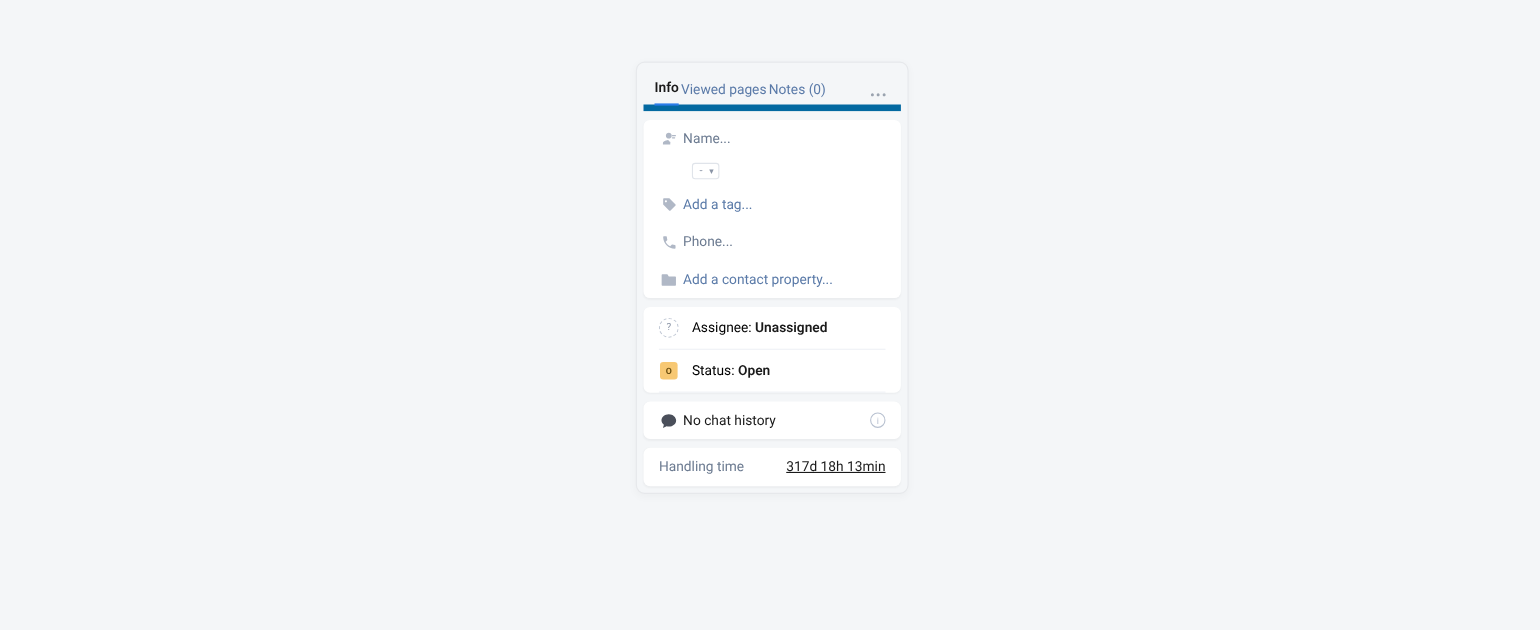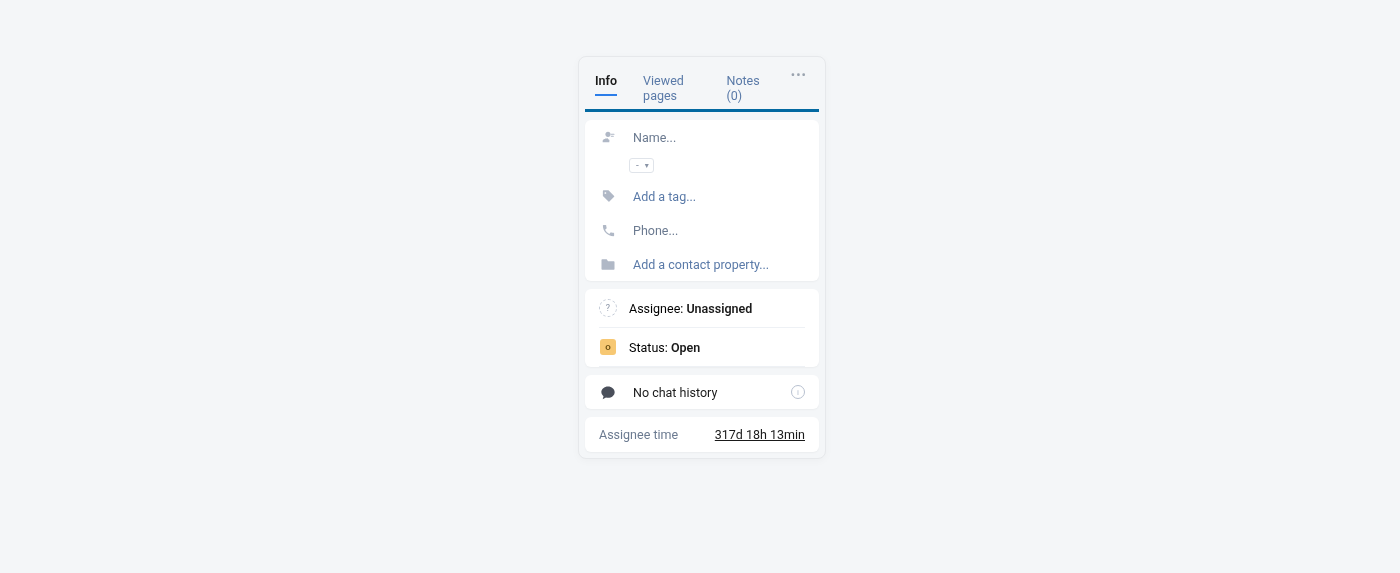--- a/index.html
+++ b/index.html
@@ -19,24 +19,24 @@
     background: #f4f6f8;
     border: 1px solid #e6e8eb;
     border-radius: 8px;
     padding: 6px;
     box-shadow: 0 2px 8px rgba(0,0,0,0.03);
   }
 
   
   .tabs {
     display: flex;
-    align-items: flex-start;
+    align-items: flex-end;
     padding: 4px 10px 0 10px;
-    border-bottom: 3px solid #0369a1;
-    gap: 26px;
+    border-bottom: 6px solid #0369a1;
+    gap: 2px;
     position: relative;
   }
   .tab {
     font-size: 12.5px;
     padding: 6px 0;
     color: #5a7aa8;
     cursor: pointer;
   }
   .tab.active {
     color: #1a1a1a;
@@ -56,21 +56,21 @@
   
   .card {
     background: #fff;
     border-radius: 6px;
     margin-top: 8px;
     box-shadow: 0 1px 2px rgba(0,0,0,0.04);
   }
   .row {
     display: flex;
     align-items: center;
-    gap: 16px;
+    gap: 4px;
     padding: 8px 14px;
     font-size: 12.5px;
   }
   .row .icon {
     width: 18px;
     height: 18px;
     flex-shrink: 0;
     display: flex;
     align-items: center;
     justify-content: center;
@@ -267,18 +267,18 @@
             <path d="M12 2C6.5 2 2 5.8 2 10.4c0 2.4 1.3 4.6 3.3 6.1L4 21l5-2.4c1 .2 2 .4 3 .4 5.5 0 10-3.8 10-8.4S17.5 2 12 2z" fill="#4a4f5a"></path>
           </svg>
       </span>
       <span class="text">No chat history</span>
       <span class="info-circle">i</span>
     </div>
   </div>
 
   <div class="card">
     <div class="handling-row">
-      <span class="handling-label">Assignee time</span>
+      <span class="handling-label">Handling time</span>
       <span class="handling-value">317d 18h 13min</span>
     </div>
   </div>
 
 </div>
 
 </body></html>

